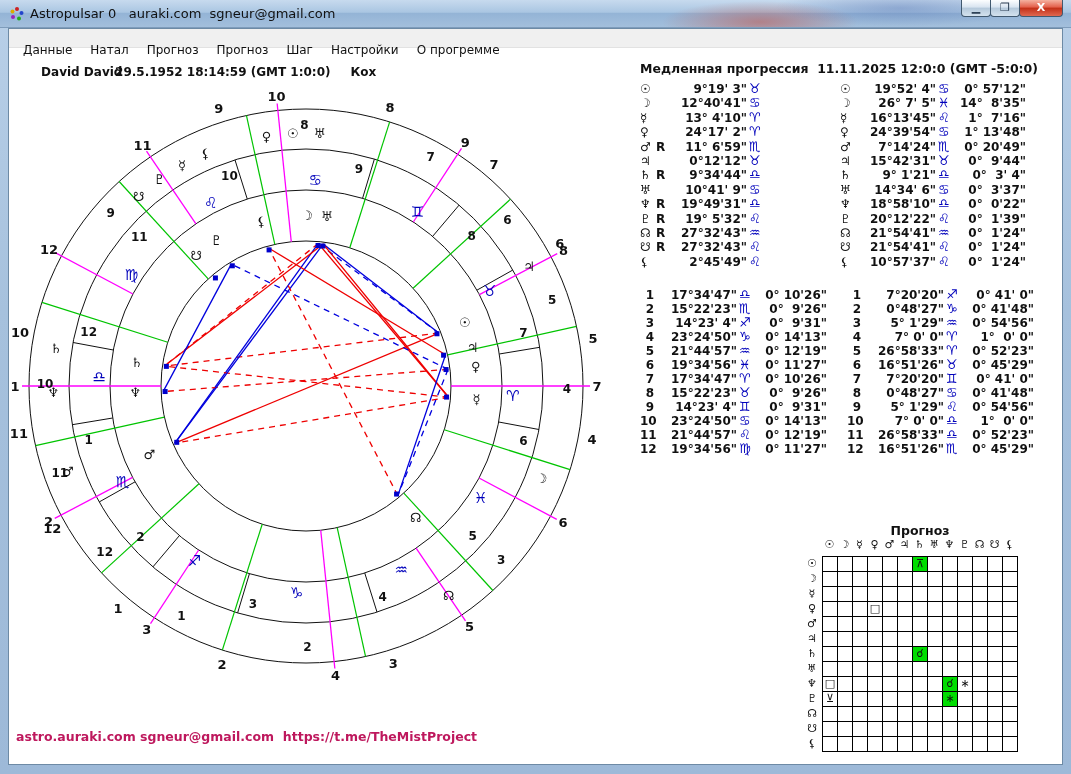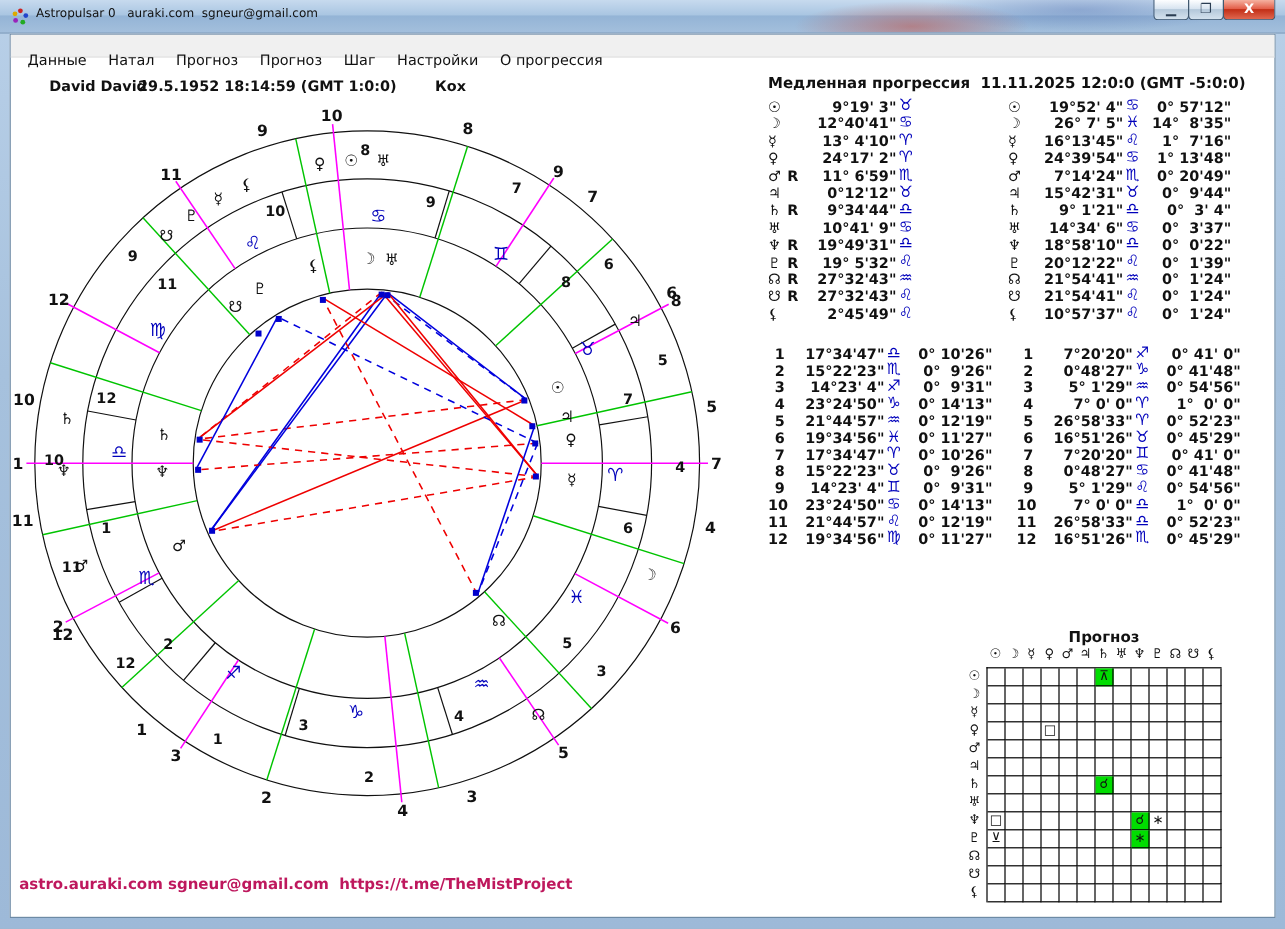--- a/index.html
+++ b/index.html
@@ -9,21 +9,21 @@
   .window { position:absolute; left:0; top:0; width:1071px; height:774px;
             background:linear-gradient(180deg,#b9d0e8 0%,#a6c1dd 40%,#9db9d8 100%); }
 
   
   .titlebar { position:absolute; left:0; top:0; width:1071px; height:28px;
     background:
       radial-gradient(ellipse 140px 30px at 760px 22px, rgba(200,60,40,.45), rgba(200,60,40,0) 70%),
       radial-gradient(ellipse 180px 26px at 900px 8px, rgba(70,100,170,.35), rgba(70,100,170,0) 70%),
       linear-gradient(180deg,#c7daee 0%,#aac6e2 45%,#94b4d6 50%,#a3bfdc 100%);
     border-bottom:1px solid #7e9cbb; }
-  .title-text { position:absolute; left:30px; top:6px; font-size:10px; color:#111; white-space:pre; }
+  .title-text { position:absolute; left:30px; top:6px; font-size:13px; color:#111; white-space:pre; }
   .app-icon { position:absolute; left:9px; top:6px; width:16px; height:16px; }
   .winbtns { position:absolute; right:8px; top:0; display:flex; }
   .winbtn { width:30px; height:17px; border:1px solid #41596f; border-top:none; margin-left:-1px;
             background:linear-gradient(180deg,#fdfeff 0%,#d8e4f0 45%,#b4c8da 50%,#d4e2ee 100%);
             border-radius:0 0 4px 4px; color:#2a3d52; font-size:11px; text-align:center; line-height:15px; }
   .winbtn.close { width:44px; background:linear-gradient(180deg,#f5b1a0 0%,#e35f4a 45%,#c22f17 50%,#e06850 100%); color:#fff; font-weight:bold; }
 
   
   .client { position:absolute; left:8px; top:28px; width:1055px; height:737px; background:#fff;
             border:1px solid #6d8aa5; }
@@ -80,24 +80,24 @@
     </svg>
     <span class="title-text">Astropulsar 0   auraki.com  sgneur@gmail.com</span>
     <div class="winbtns">
       <div class="winbtn">▁</div>
       <div class="winbtn">❐</div>
       <div class="winbtn close">X</div>
     </div>
   </div>
 
   <div class="client">
-    <div class="menubar"><span class="menu-item">Данные</span><span class="menu-item">Натал</span><span class="menu-item">Прогноз</span><span class="menu-item">Прогноз</span><span class="menu-item">Шаг</span><span class="menu-item">Настройки</span><span class="menu-item">О прогрессия</span></div>
+    <div class="menubar"><span class="menu-item">Данные</span><span class="menu-item">Натал</span><span class="menu-item">Прогноз</span><span class="menu-item">Прогноз</span><span class="menu-item">Шаг</span><span class="menu-item">Настройки</span><span class="menu-item">О прогремме</span></div>
 
     <div class="hdr" style="top:22px;">
-      <span class="w1">David David</span><span>29.5.1952 18:14:59 (GMT 1:0:0)</span><span style="margin-left:32px;">Кох</span>
+      <span class="w1">David David</span><span>29.5.1952 18:14:59 (GMT 1:0:0)</span><span style="margin-left:20px;">Кох</span>
     </div>
 
     <svg id="wheel" width="600" height="600" viewBox="0 0 600 600">
         <circle cx="297" cy="297" r="277" fill="none" stroke="#111111" stroke-width="1"></circle>
         <circle cx="297" cy="297" r="237" fill="none" stroke="#111111" stroke-width="1"></circle>
         <circle cx="297" cy="297" r="196" fill="none" stroke="#111111" stroke-width="1"></circle>
         <circle cx="297" cy="297" r="145" fill="none" stroke="#111111" stroke-width="1"></circle>
         <line x1="435.2279427247129" y1="340.7953861735857" x2="561.0630354120376" y2="380.66428944885" stroke="#00c400" stroke-width="1.2"></line>
         <line x1="438.60660299925456" y1="265.8139456325186" x2="567.5174415916795" y2="237.42388234625966" stroke="#00c400" stroke-width="1.2"></line>
         <line x1="404.0418883572314" y1="199.18878317433115" x2="501.4869177582973" y2="110.14684785717057" stroke="#00c400" stroke-width="1.2"></line>

